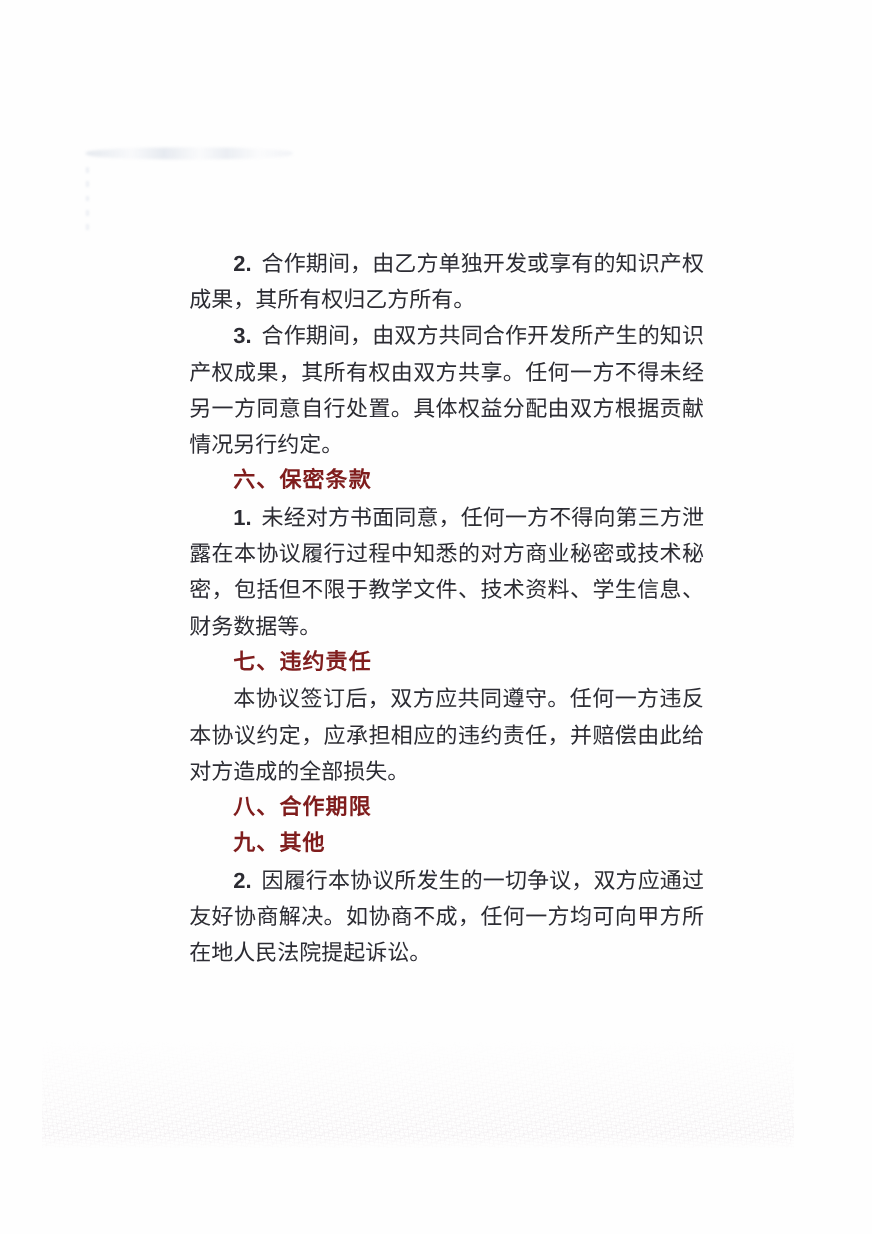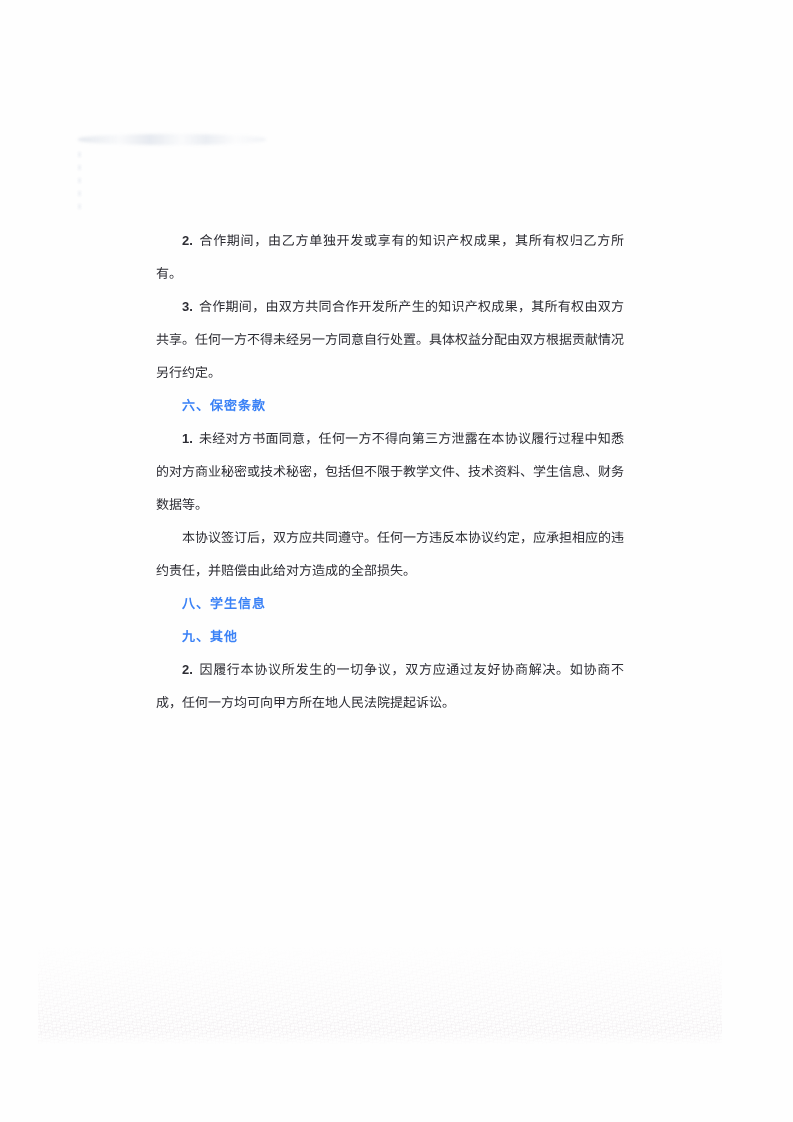--- a/index.html
+++ b/index.html
@@ -10,36 +10,36 @@
   .page {
     position: relative;
     width: 793px;
     height: 1122px;
     background: #fefefe;
     overflow: hidden;
     font-family: "Liberation Serif", "DejaVu Serif", serif;
   }
   .doc-body {
     position: absolute;
-    left: 156px;
+    left: 172px;
     top: 224px;
     width: 468px;
-    font-size: 13px;
+    font-size: 20px;
     line-height: 33px;
     color: #2c2c33;
     text-align: justify;
   }
   .doc-body p {
     margin: 0;
     text-indent: 2em;
   }
   .doc-body p.heading {
-    font-family: Liberation Serif, serif;
+    font-family: Liberation Mono, monospace;
     font-weight: 700;
-    color: #3b82f6;
+    color: #7f1d1d;
     letter-spacing: 1px;
   }
   .doc-body .num {
     font-family: "Liberation Sans", "DejaVu Sans", sans-serif;
     font-weight: 700;
     margin-right: 0.45em;
   }
   
   .smudge-top {
     position: absolute;
@@ -91,19 +91,20 @@
 <body>
 
 <div class="page">
   <div class="smudge-top"></div>
   <div class="marks-left"></div>
   <div class="doc-body" id="doc-body">
       <p class="clause"><span class="num">2.</span>合作期间，由乙方单独开发或享有的知识产权成果，其所有权归乙方所有。</p>
       <p class="clause"><span class="num">3.</span>合作期间，由双方共同合作开发所产生的知识产权成果，其所有权由双方共享。任何一方不得未经另一方同意自行处置。具体权益分配由双方根据贡献情况另行约定。</p>
       <p class="heading">六、保密条款</p>
       <p class="clause"><span class="num">1.</span>未经对方书面同意，任何一方不得向第三方泄露在本协议履行过程中知悉的对方商业秘密或技术秘密，包括但不限于教学文件、技术资料、学生信息、财务数据等。</p>
+      <p class="heading">七、违约责任</p>
       <p class="paragraph">本协议签订后，双方应共同遵守。任何一方违反本协议约定，应承担相应的违约责任，并赔偿由此给对方造成的全部损失。</p>
-      <p class="heading">八、学生信息</p>
+      <p class="heading">八、合作期限</p>
       <p class="heading">九、其他</p>
       <p class="clause"><span class="num">2.</span>因履行本协议所发生的一切争议，双方应通过友好协商解决。如协商不成，任何一方均可向甲方所在地人民法院提起诉讼。</p>
     </div>
   <div class="noise-bottom"></div>
 </div>
 
 </body></html>

